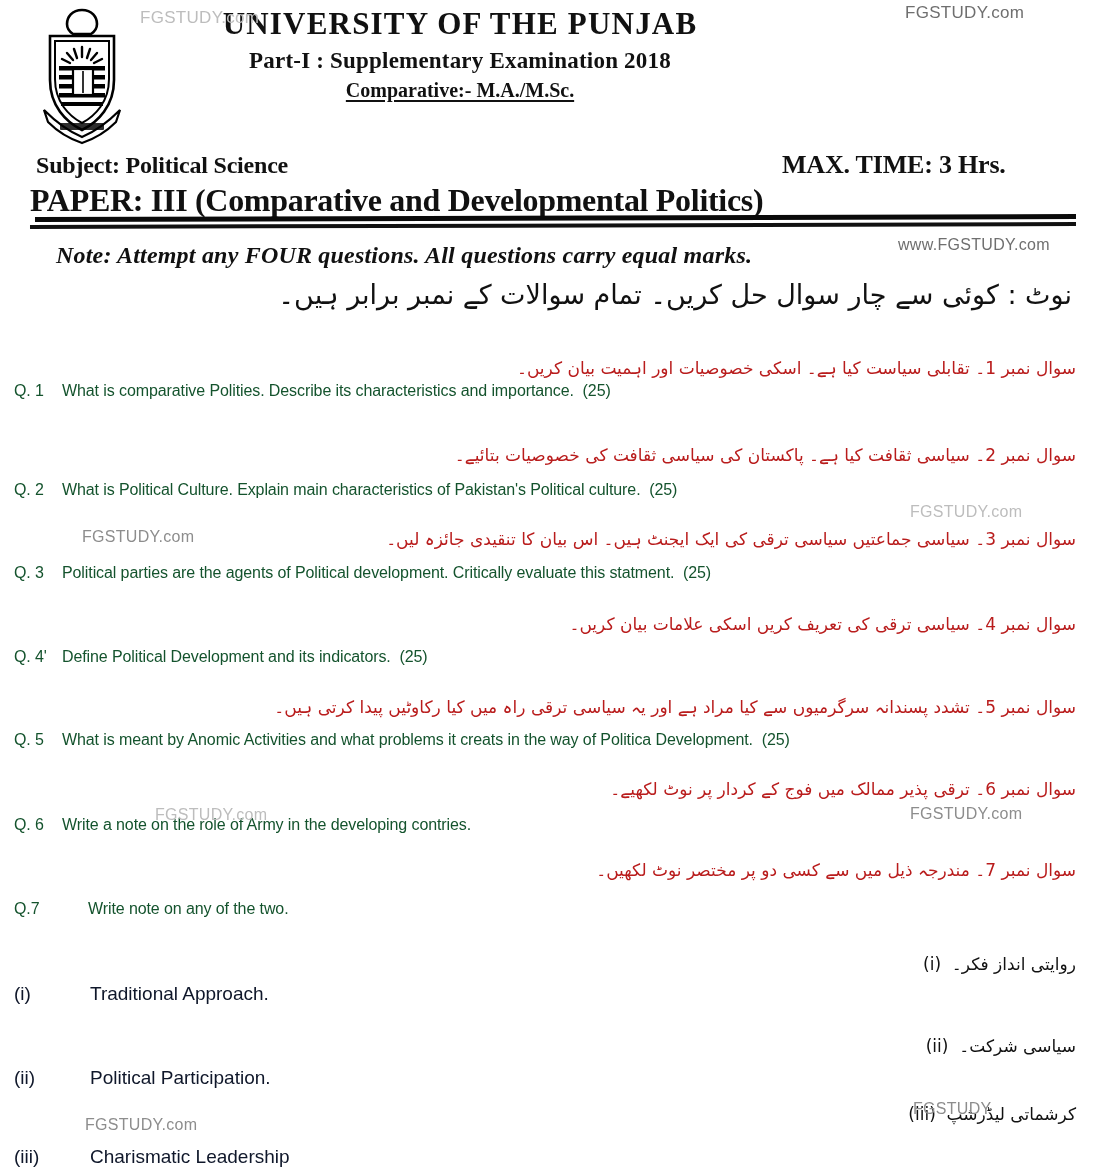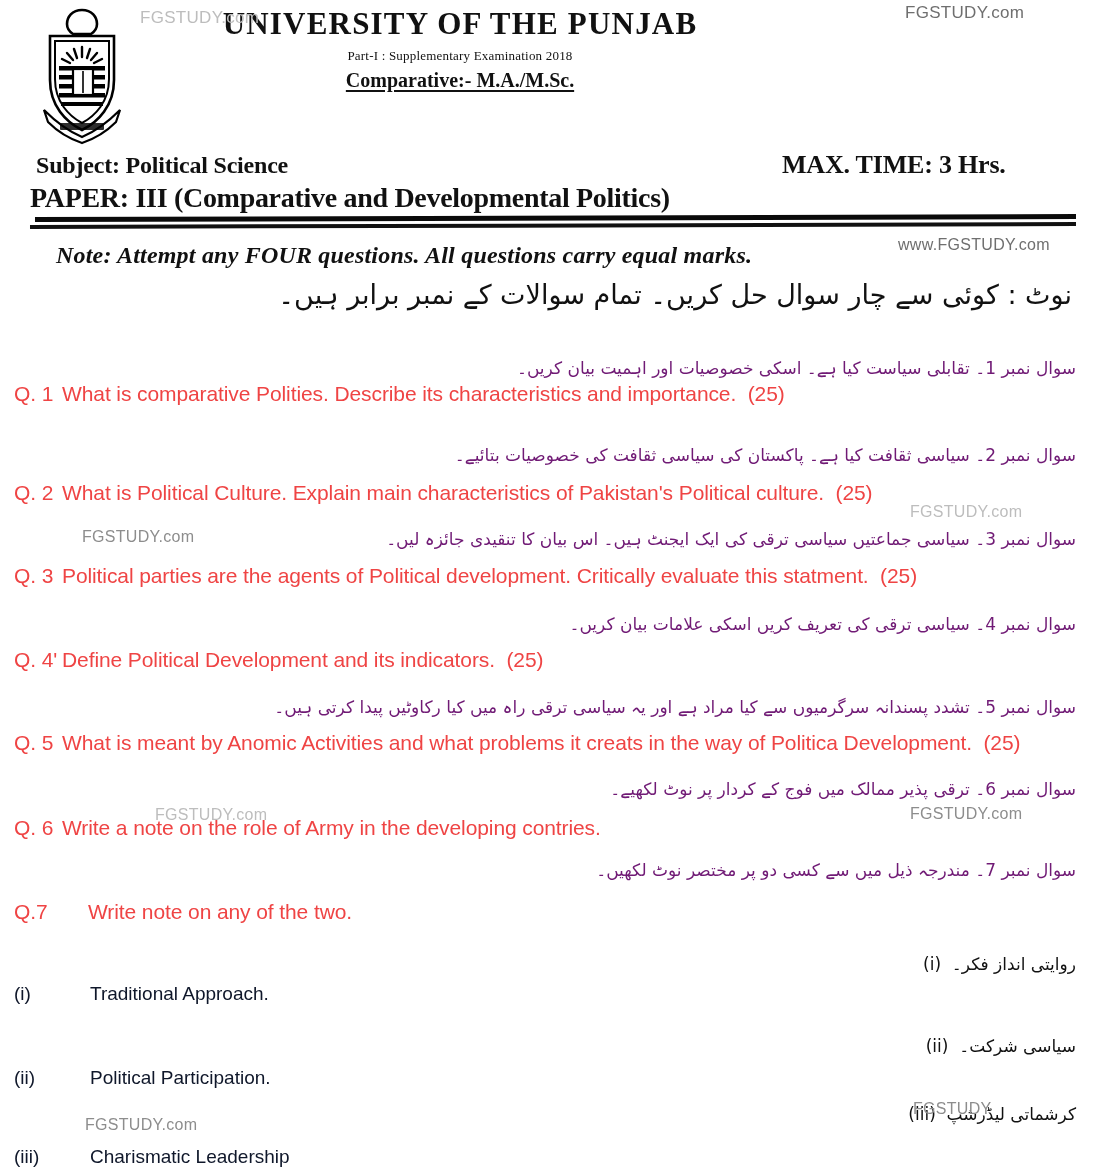--- a/index.html
+++ b/index.html
@@ -50,22 +50,22 @@
     font-family: "Liberation Serif", serif;
     font-weight: bold;
     font-size: 31px;
     letter-spacing: 1.2px;
     line-height: 1.05;
     white-space: nowrap;
   }
 
   .exam-line {
     font-family: "Liberation Serif", serif;
-    font-weight: normal;
-    font-size: 13px;
+    font-weight: bold;
+    font-size: 23px;
     margin-top: 7px;
     letter-spacing: 0.2px;
   }
 
   .exam-sub {
     font-family: "Liberation Serif", serif;
     font-weight: bold;
     font-size: 20px;
     margin-top: 5px;
     text-decoration: underline;
@@ -100,21 +100,21 @@
     font-weight: bold;
     font-size: 24px;
     letter-spacing: -0.2px;
   }
   .paper-line {
     position: absolute;
     left: 30px;
     top: 182px;
     font-family: "Liberation Serif", serif;
     font-weight: bold;
-    font-size: 28px;
+    font-size: 32px;
     letter-spacing: -0.3px;
     white-space: nowrap;
     text-align: center;
   }
 
   .maxtime-line {
     position: absolute;
     left: 782px;
     top: 150px;
     font-family: "Liberation Serif", serif;
@@ -189,29 +189,29 @@
   
   .q-urdu {
     position: absolute;
     right: 22px;
     direction: rtl;
     text-align: left;
     font-family: "DejaVu Sans", sans-serif;
     font-size: 17px;
     line-height: 1.5;
     white-space: nowrap;
-    color: #701a75;
+    color: #b91c1c;
   }
 
   .q-en {
     position: absolute;
     left: 14px;
     font-family: "Liberation Sans", sans-serif;
-    font-size: 21px;
-    color: #ef4444;
+    font-size: 16px;
+    color: #14532d;
     white-space: nowrap;
     letter-spacing: -0.1px;
   }
   .q-num {
     display: inline-block;
     min-width: 48px;
   }
   .q-num.wide {
     min-width: 74px;
   }

